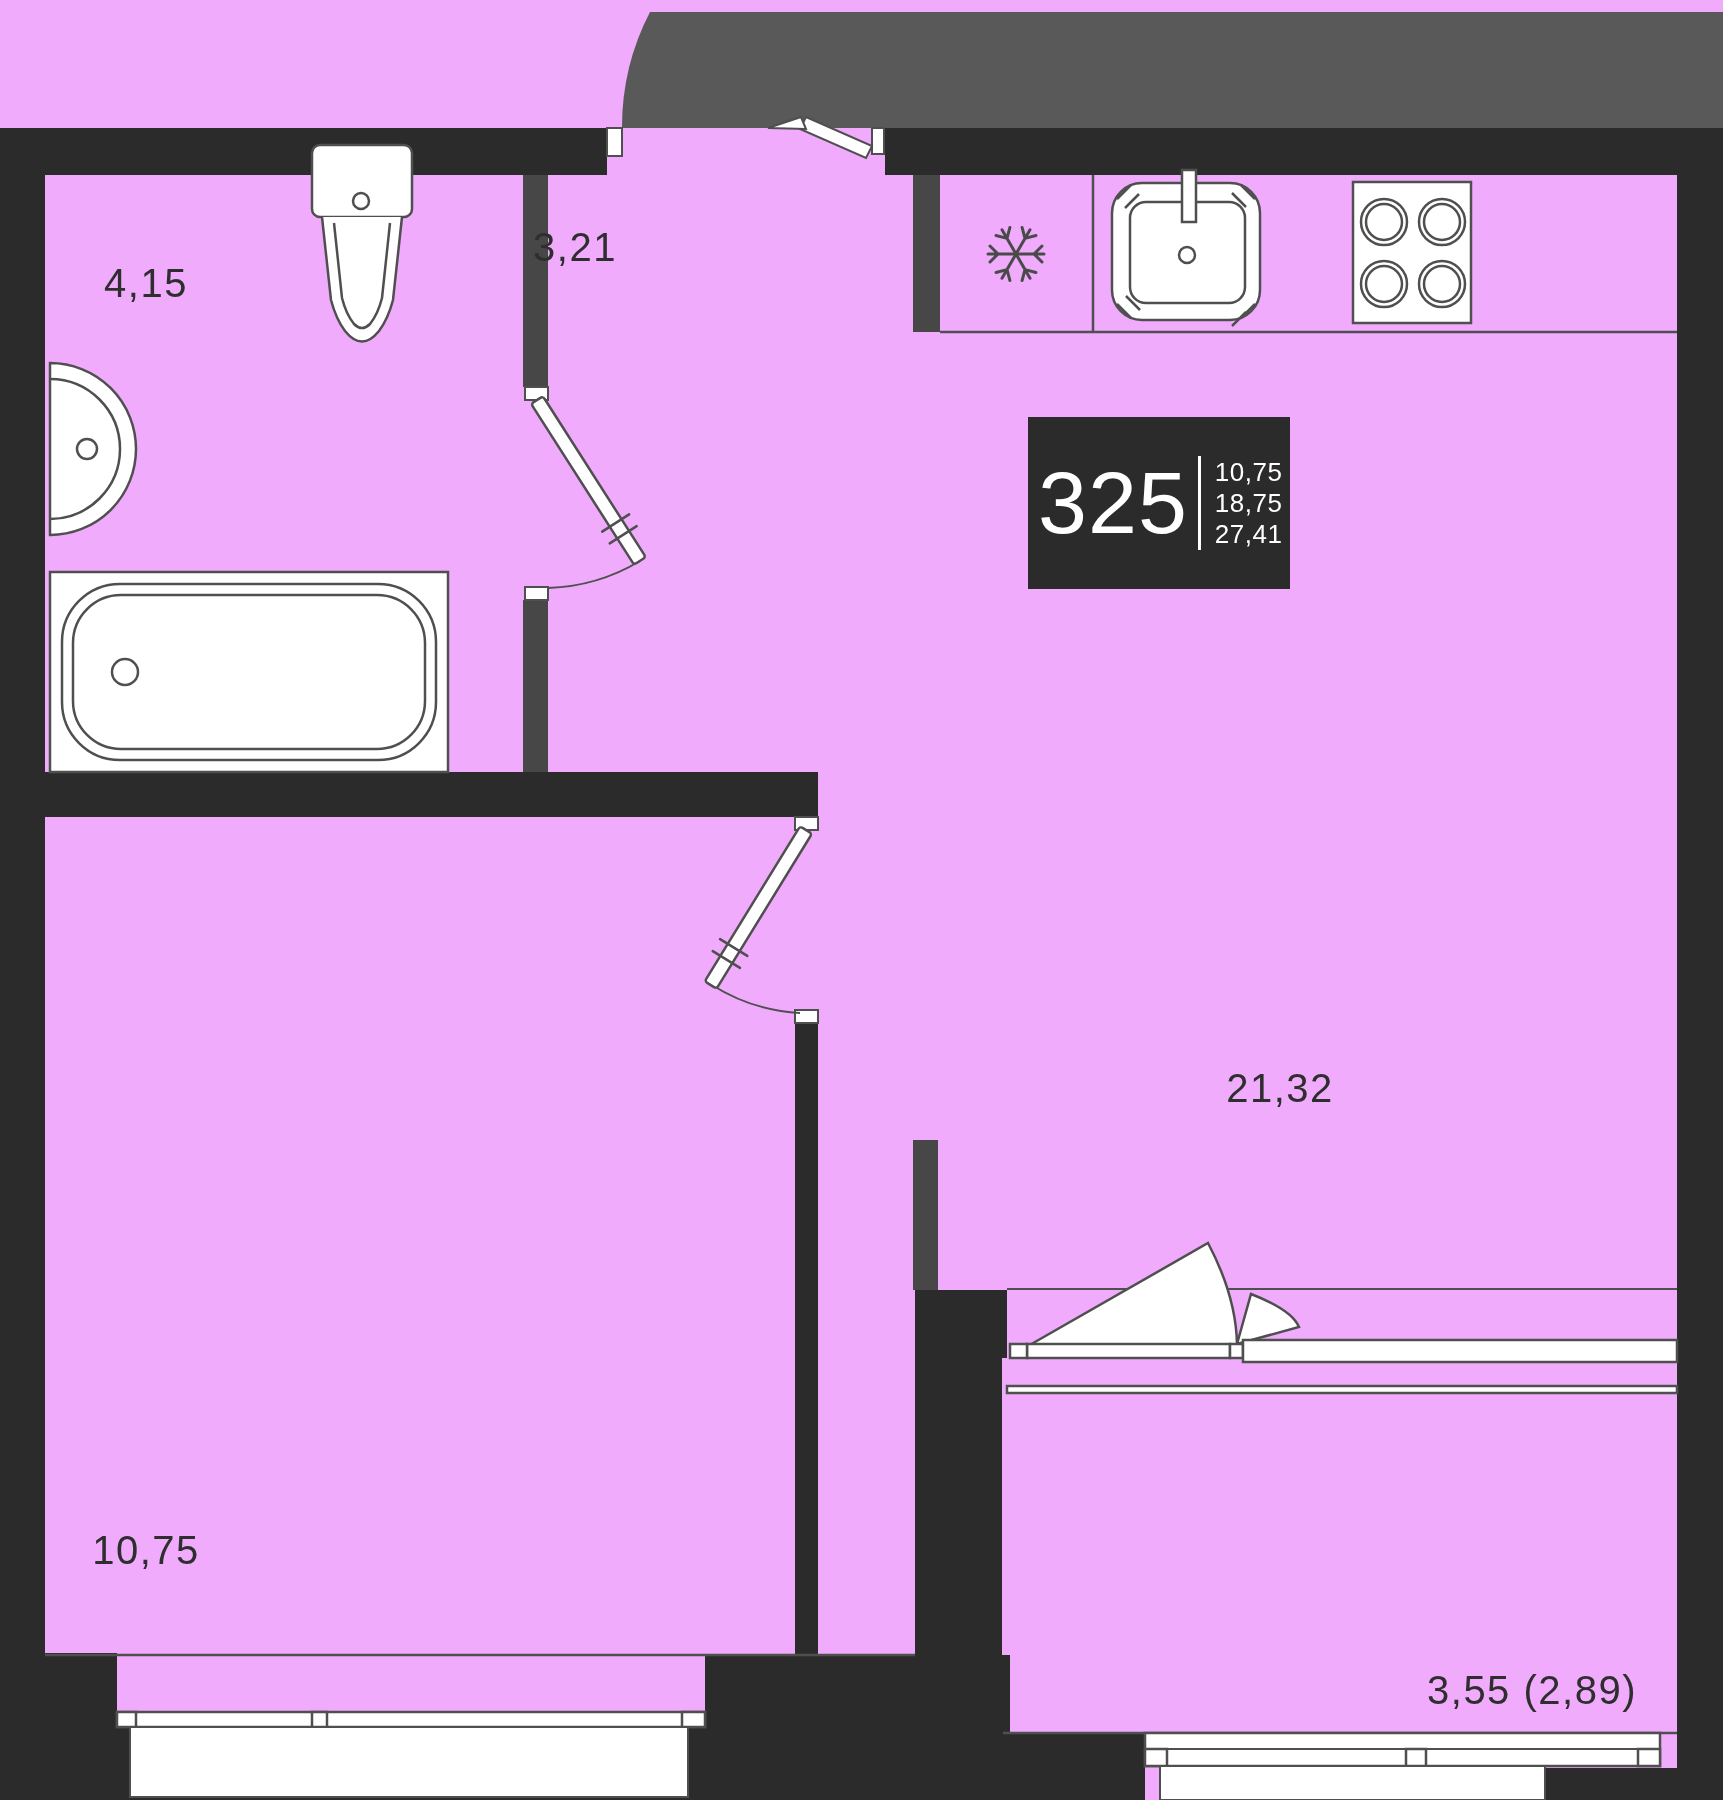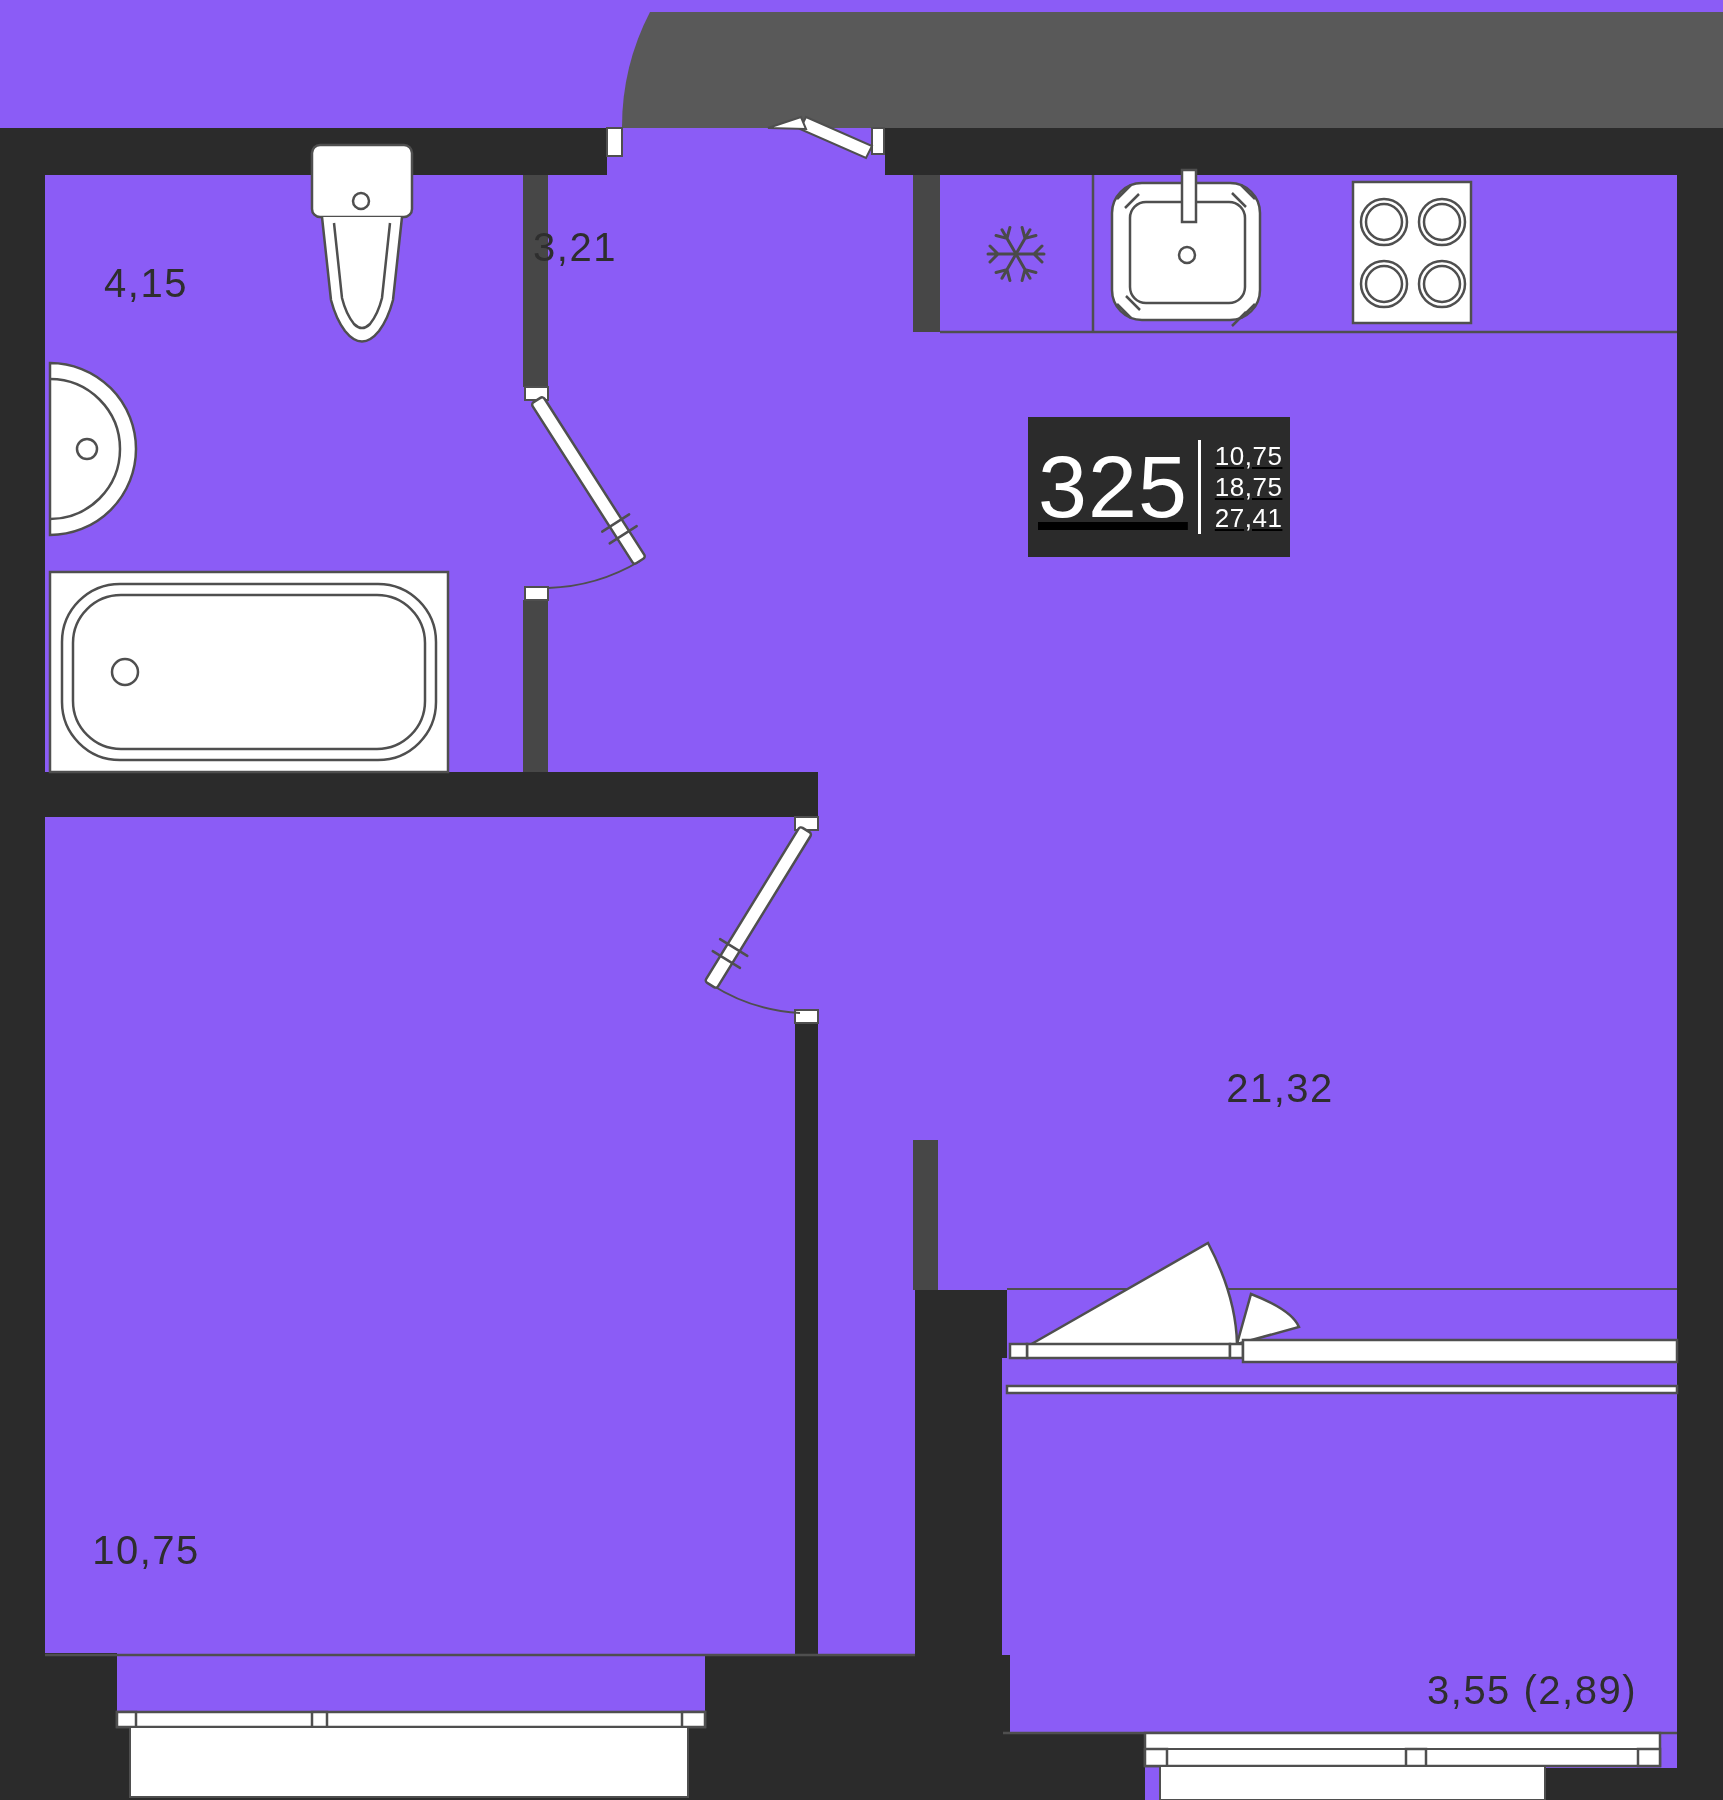--- a/index.html
+++ b/index.html
@@ -1,22 +1,22 @@
 <!DOCTYPE html>
 <html><head>
 <meta charset="utf-8">
 <style>
   html,body{margin:0;padding:0;background:#ffffff;}
-  #stage{position:relative;width:1723px;height:1800px;background:#8b5cf6;overflow:hidden;
+  #stage{position:relative;width:1723px;height:1800px;background:#f0abfc;overflow:hidden;
          font-family:"Liberation Sans", sans-serif;}
   #plan-svg{position:absolute;left:0;top:0;width:1723px;height:1800px;}
   .room-label{position:absolute;transform:translate(-50%,-50%);font-size:40px;color:#2e2e2e;
               letter-spacing:1.5px;white-space:nowrap;}
-  #unit-box{position:absolute;left:1028px;top:417px;width:262px;height:140px;background:#2b2b2b;
-            display:flex;align-items:center;box-sizing:border-box;padding-left:10px;text-decoration:underline;}
+  #unit-box{position:absolute;left:1028px;top:417px;width:262px;height:172px;background:#2b2b2b;
+            display:flex;align-items:center;box-sizing:border-box;padding-left:10px;}
   #unit-number{font-size:88px;font-weight:300;color:#ffffff;letter-spacing:1px;line-height:1;}
   #unit-divider{width:3px;height:94px;background:#ffffff;margin:0 14px 0 10px;flex:0 0 auto;}
   .unit-areas{display:flex;flex-direction:column;color:#ffffff;font-size:26px;line-height:31px;
               letter-spacing:0.5px;}
 </style>
 </head>
 <body>
 
 <div id="stage">
 

